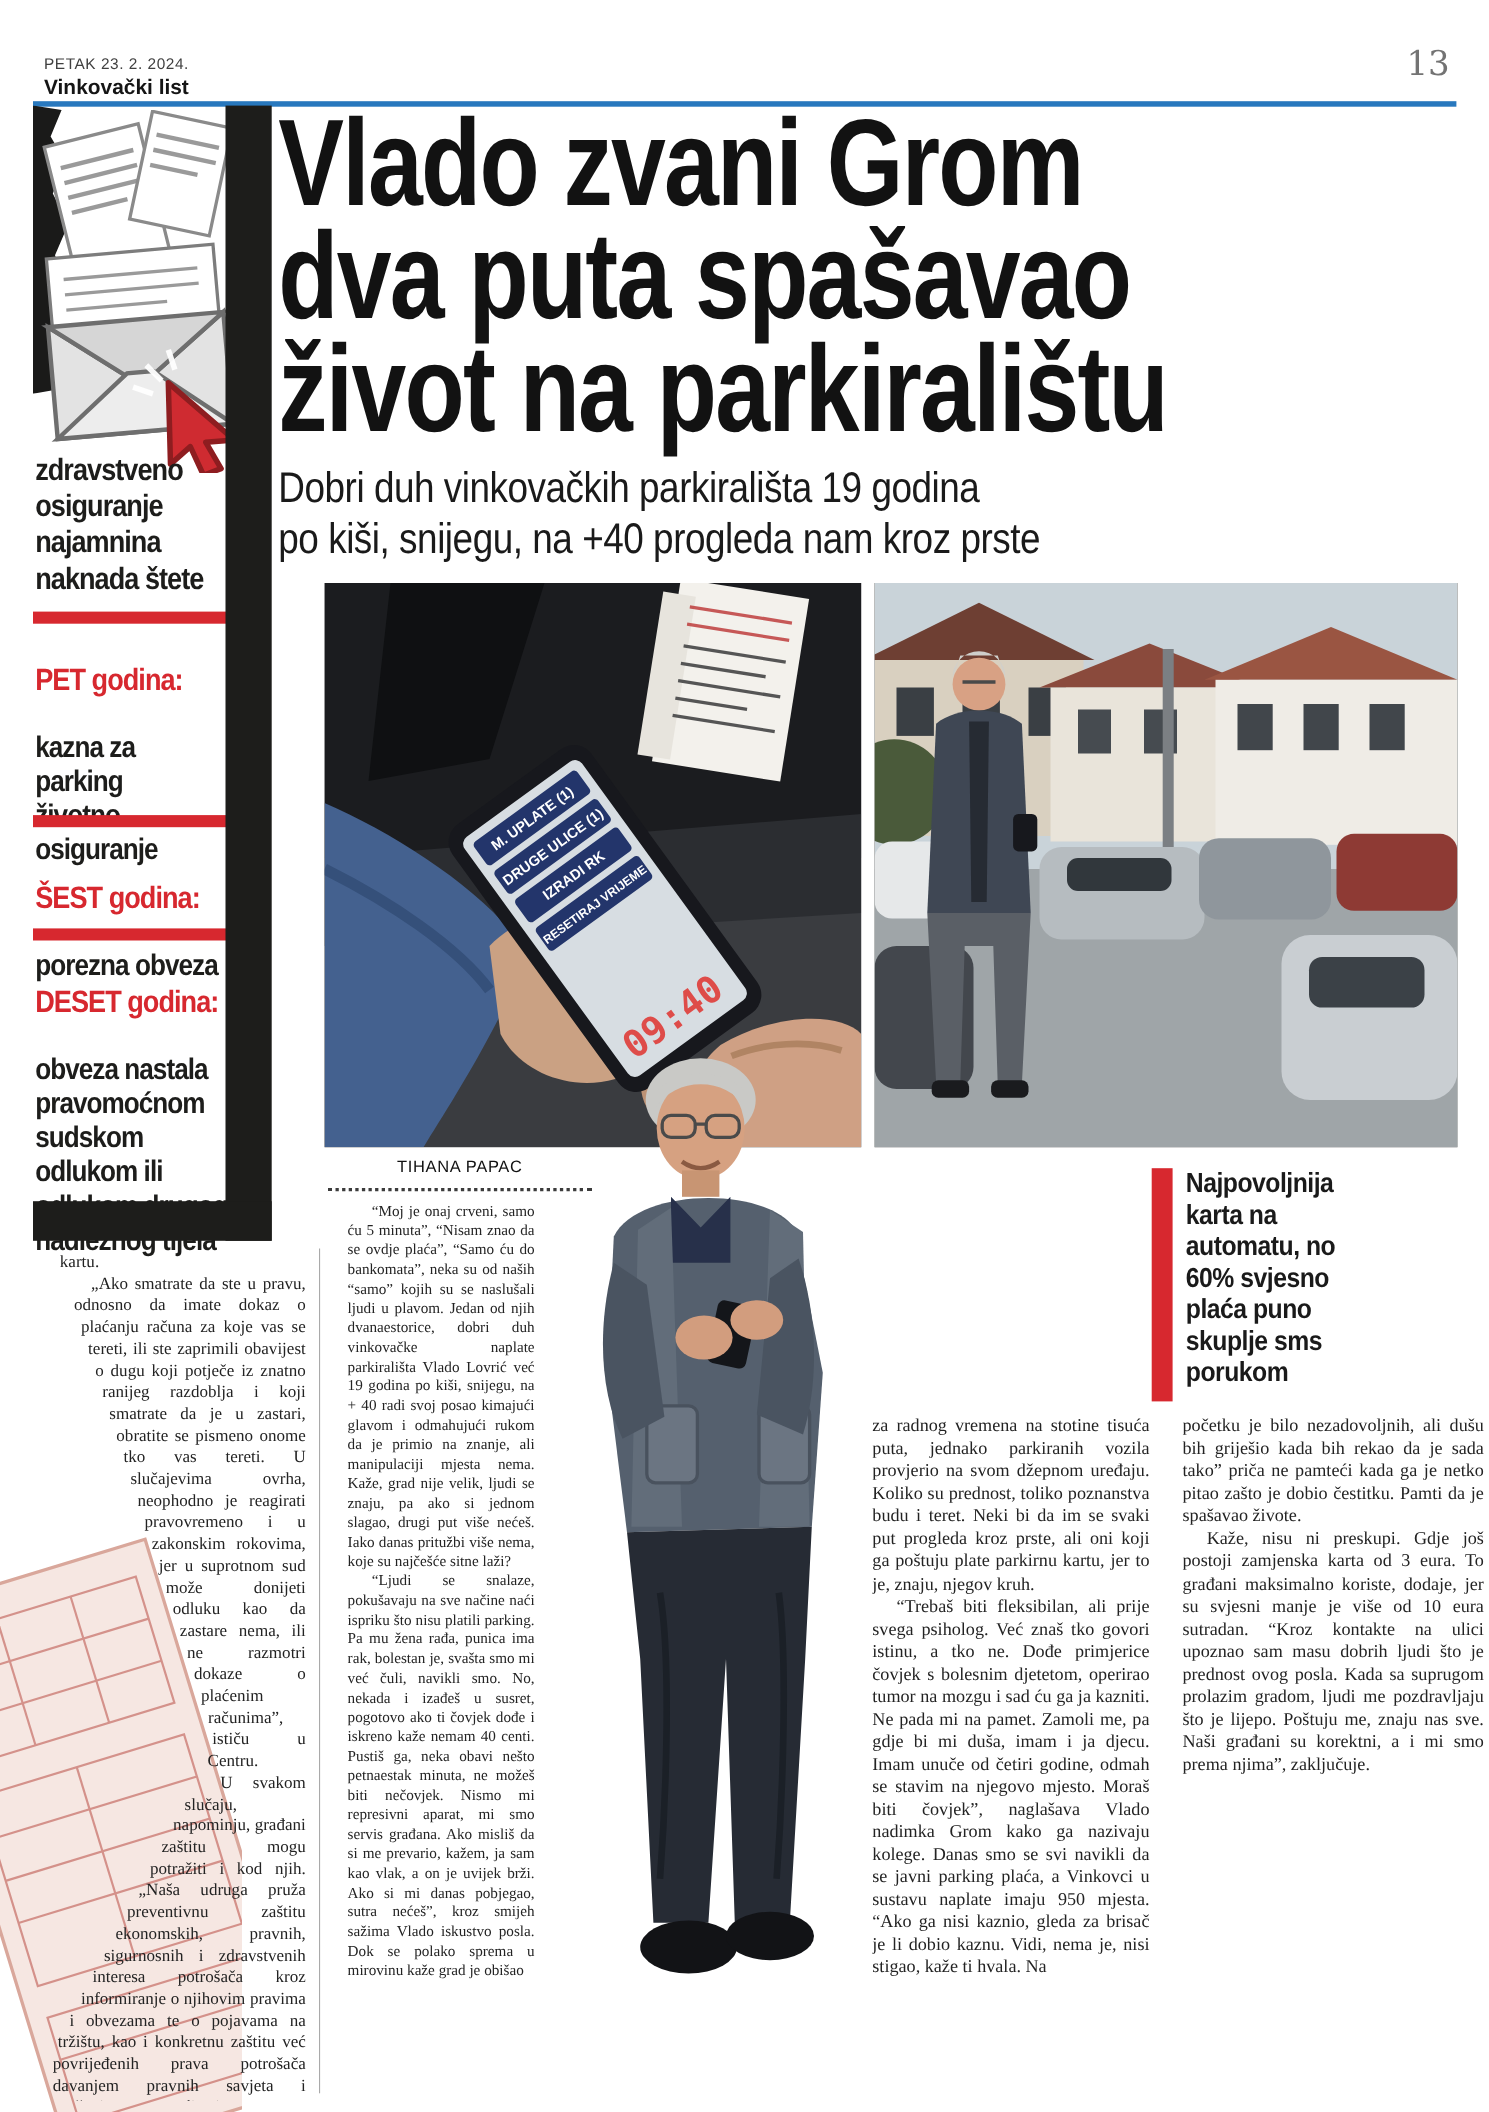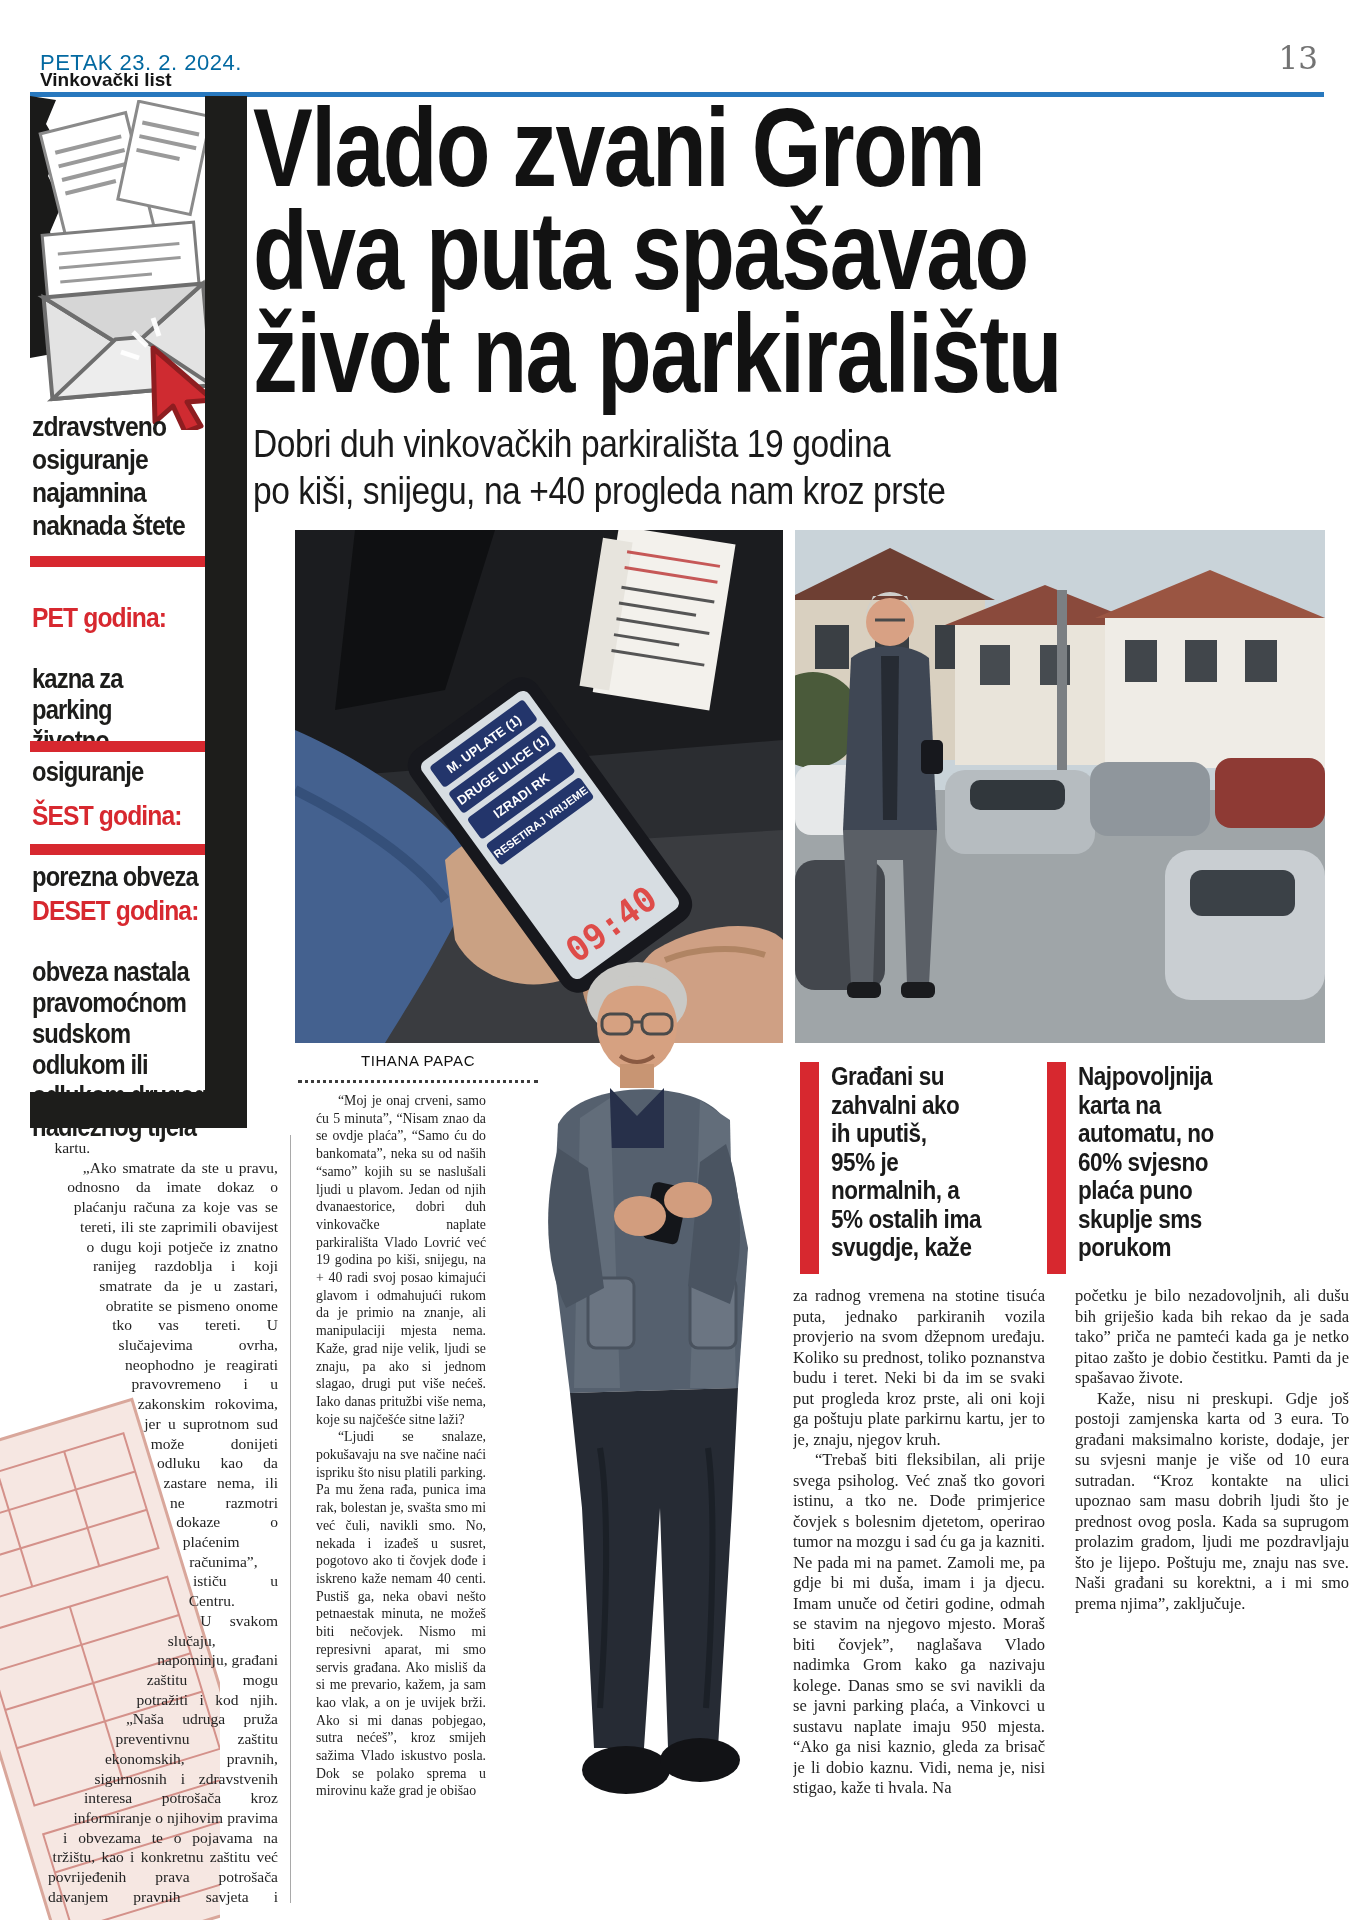--- a/index.html
+++ b/index.html
@@ -1,19 +1,19 @@
 <!DOCTYPE html>
 <html lang="hr"><head>
 <meta charset="utf-8">
 <style>
   html,body{margin:0;padding:0;background:#888;}
   .page{position:relative;width:1354px;height:1920px;margin:0 auto;background:#ffffff;
         font-family:"Liberation Sans",sans-serif;overflow:hidden;color:#1c1c1c;}
   
-  .hdr-date{position:absolute;left:40px;top:50px;font-size:22px;color:#0369a1;letter-spacing:.5px;}
+  .hdr-date{position:absolute;left:40px;top:50px;font-size:14px;color:#404040;letter-spacing:.5px;}
   .hdr-pub{position:absolute;left:40px;top:69px;font-size:19px;font-weight:bold;color:#151515;}
   .hdr-num{position:absolute;right:36px;top:40px;font-size:31px;color:#737373;font-family:"DejaVu Serif",serif;}
   .rule-blue{position:absolute;left:30px;top:92px;width:1294px;height:5px;background:#2878be;}
   
   .frame-v{position:absolute;left:205px;top:96px;width:42px;height:1032px;background:#1d1d1b;}
   .frame-h{position:absolute;left:30px;top:1092px;width:217px;height:36px;background:#1d1d1b;}
   
   .sb{position:absolute;left:32px;width:200px;font-weight:bold;letter-spacing:-1px;color:#1d1d1b;
       transform:scaleX(.88);transform-origin:0 0;white-space:pre-line;line-height:31px;}
   .sb-intro{top:410px;font-size:28px;line-height:33px;}
@@ -292,30 +292,20 @@
         <line x1="28" y1="250" x2="222" y2="250"></line>
           <line x1="28" y1="290" x2="222" y2="290"></line>
         <line x1="28" y1="330" x2="222" y2="330"></line>
           <line x1="120" y1="210" x2="120" y2="390"></line>
         <rect x="28" y="420" width="194" height="100"></rect>
         <line x1="28" y1="460" x2="222" y2="460"></line>
       </g>
     </g>
   </svg>
 
-  <div class="pq pq1">
-    <div class="pq-bar"></div>
-    <div class="pq-text">Građani su
-zahvalni ako
-ih uputiš,
-95% je
-normalnih, a
-5% ostalih ima
-svugdje, kaže</div>
-  </div>
   <div class="pq pq2">
     <div class="pq-bar"></div>
     <div class="pq-text">Najpovoljnija
 karta na
 automatu, no
 60% svjesno
 plaća puno
 skuplje sms
 porukom</div>
   </div>

